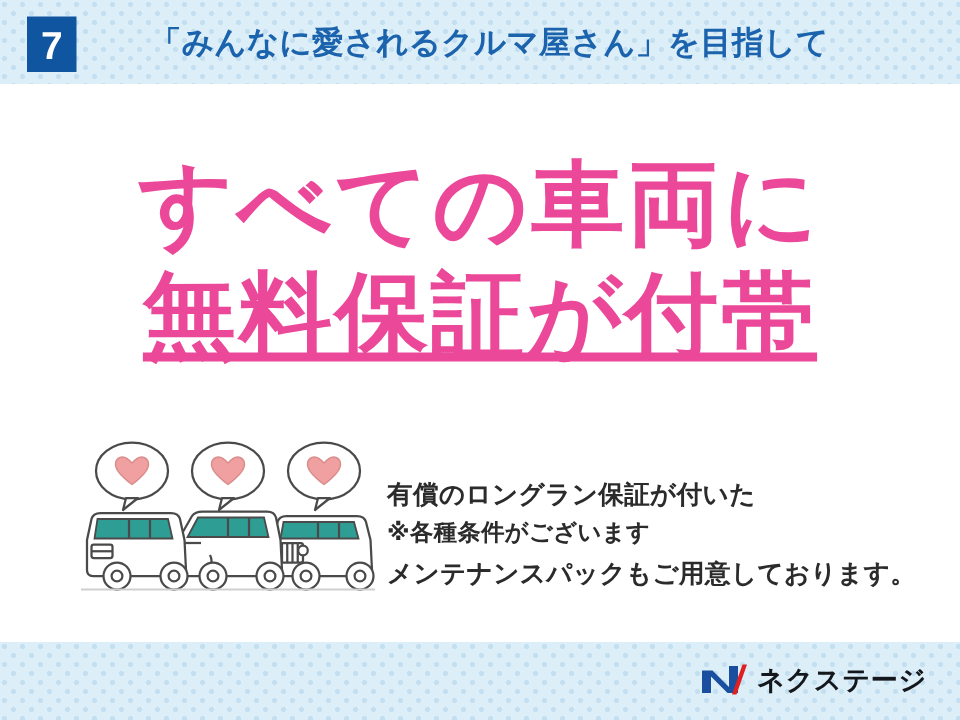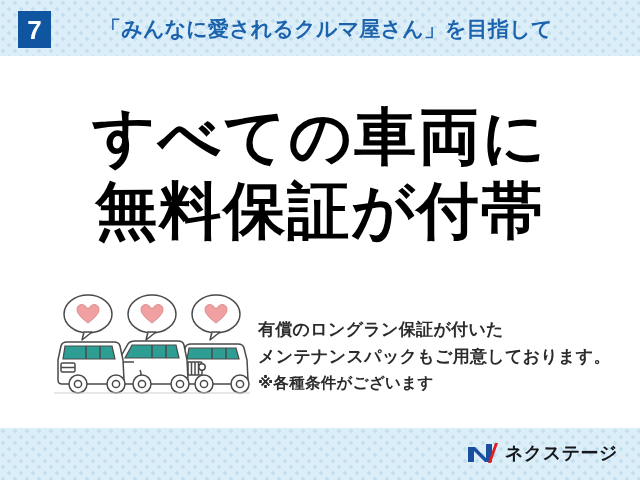--- a/index.html
+++ b/index.html
@@ -36,26 +36,26 @@
     position:absolute;left:62px;top:13px;
     font-size:21px;font-weight:bold;color:#1b63ad;
     letter-spacing:0.2px;white-space:nowrap;line-height:32px;margin-left:38px;
   }
 
   
   #main-panel{position:absolute;left:0;top:56px;width:640px;height:372px;background:#ffffff;}
 
   .headline{
     position:absolute;left:0;width:640px;text-align:center;
-    color:#000000;font-weight:bold;
+    color:#ec4899;font-weight:bold;
     font-size:62px;line-height:66px;letter-spacing:2px;
     white-space:nowrap;
   }
   #headline-1{top:48px;}
-  #headline-2{top:122px;}
+  #headline-2{top:122px;text-decoration:underline;}
 
   
   #cars-illustration{position:absolute;left:52px;top:236px;width:200px;height:108px;}
   #cars-illustration svg{display:block;}
 
   
   #body-copy{
     position:absolute;left:258px;top:260px;width:372px;
     color:#2b2b2b;
   }
@@ -162,22 +162,22 @@
             <circle cx="64" cy="92" r="3.6" fill="#ffffff"></circle>
           </g>
 
           <line x1="2" y1="101" x2="198" y2="101" stroke="#cfcfcf" stroke-width="1.2"></line>
         </g>
       </svg>
     </div>
 
     <div id="body-copy">
       <div class="body-line">有償のロングラン保証が付いた</div>
+      <div class="body-line note">※各種条件がございます</div>
       <div class="body-line">メンテナンスパックもご用意しております。</div>
-      <div class="body-line note">※各種条件がございます</div>
     </div>
 
   </div>
 
   <div id="footer-band" class="band"></div>
 
   <div id="footer-logo">
     <svg id="logo-mark" width="32" height="22" viewBox="0 0 32 22" xmlns="http://www.w3.org/2000/svg">
       <path d="M2 20 L2 5 L9 5 L20 16 L20 2 L26 2 L26 20 L19 20 L8 9 L8 20 Z" fill="#1a4fa0"></path>
       <path d="M22 21 L29 1 L32 1 L25 21 Z" fill="#e02020"></path>

